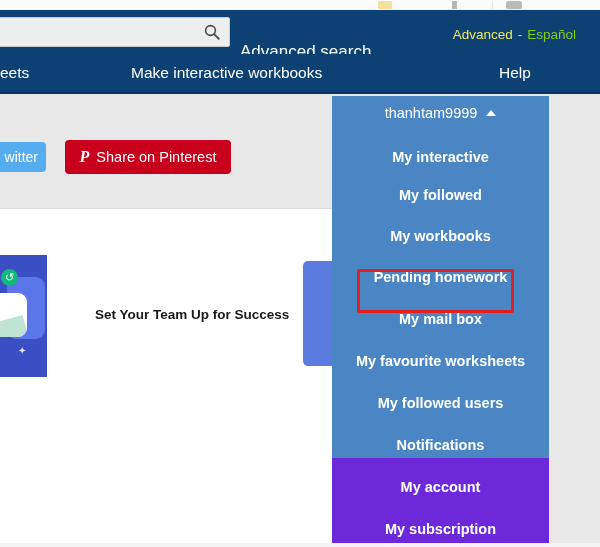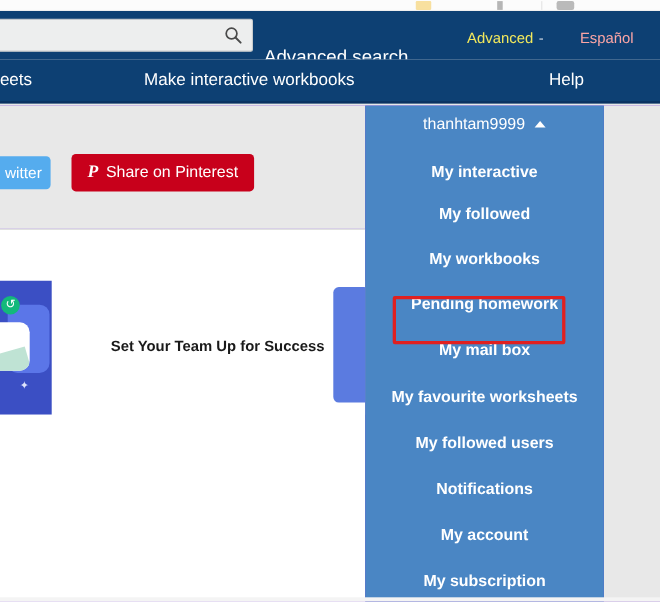--- a/index.html
+++ b/index.html
@@ -78,21 +78,21 @@
     white-space: nowrap;
   }
   #lang-switcher {
     position: absolute;
     right: 24px; top: 17px;
     font-size: 13.5px;
     white-space: nowrap;
   }
   #lang-english { color: #f2e85c; }
   #lang-sep     { color: #cfd8e3; margin: 0 5px; }
-  #lang-spanish { color: #fca5a5; margin-left: 28px; }
+  #lang-spanish { color: #84cc16; }
 
   
   #main-nav {
     position: absolute;
     left: 0; top: 54px;
     width: 600px; height: 40px;
     background: #0d4073;
     border-bottom: 2px solid #0a3260;
   }
   .nav-item {
@@ -221,39 +221,39 @@
   #ad-sparkle-icon {
     position: absolute;
     left: 23px; top: 90px;
     color: #dfe4fb;
     font-size: 10px;
   }
   #ad-headline {
     position: absolute;
     left: 95px; top: 52px;
     width: 200px;
-    text-align: right;
+    text-align: left;
     font-size: 13.5px;
     font-weight: bold;
     color: #1a1a1a;
     white-space: nowrap;
   }
   #ad-right-panel {
     position: absolute;
     left: 303px; top: 6px;
     width: 33px; height: 105px;
     background: #5b7be0;
     border-radius: 5px;
   }
 
   
   #user-dropdown {
     position: absolute;
     left: 332px; top: 96px;
-    width: 217px; height: 451px;
+    width: 217px; height: 362px;
     background: #4a86c4;
   }
   #dropdown-username-row {
     position: absolute;
     left: 0; top: 0;
     width: 217px; height: 34px;
     display: flex;
     align-items: center;
     justify-content: center;
     gap: 9px;

